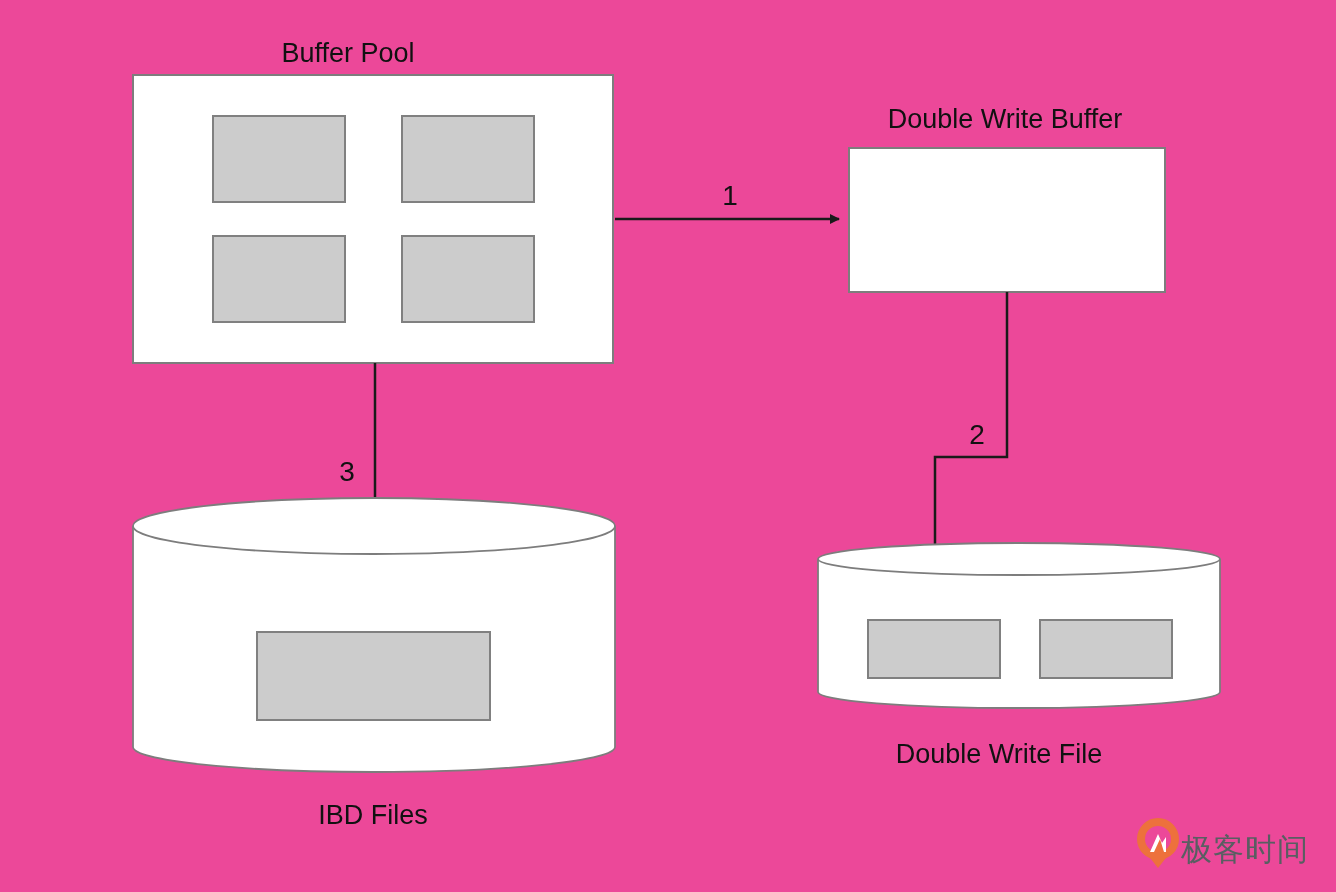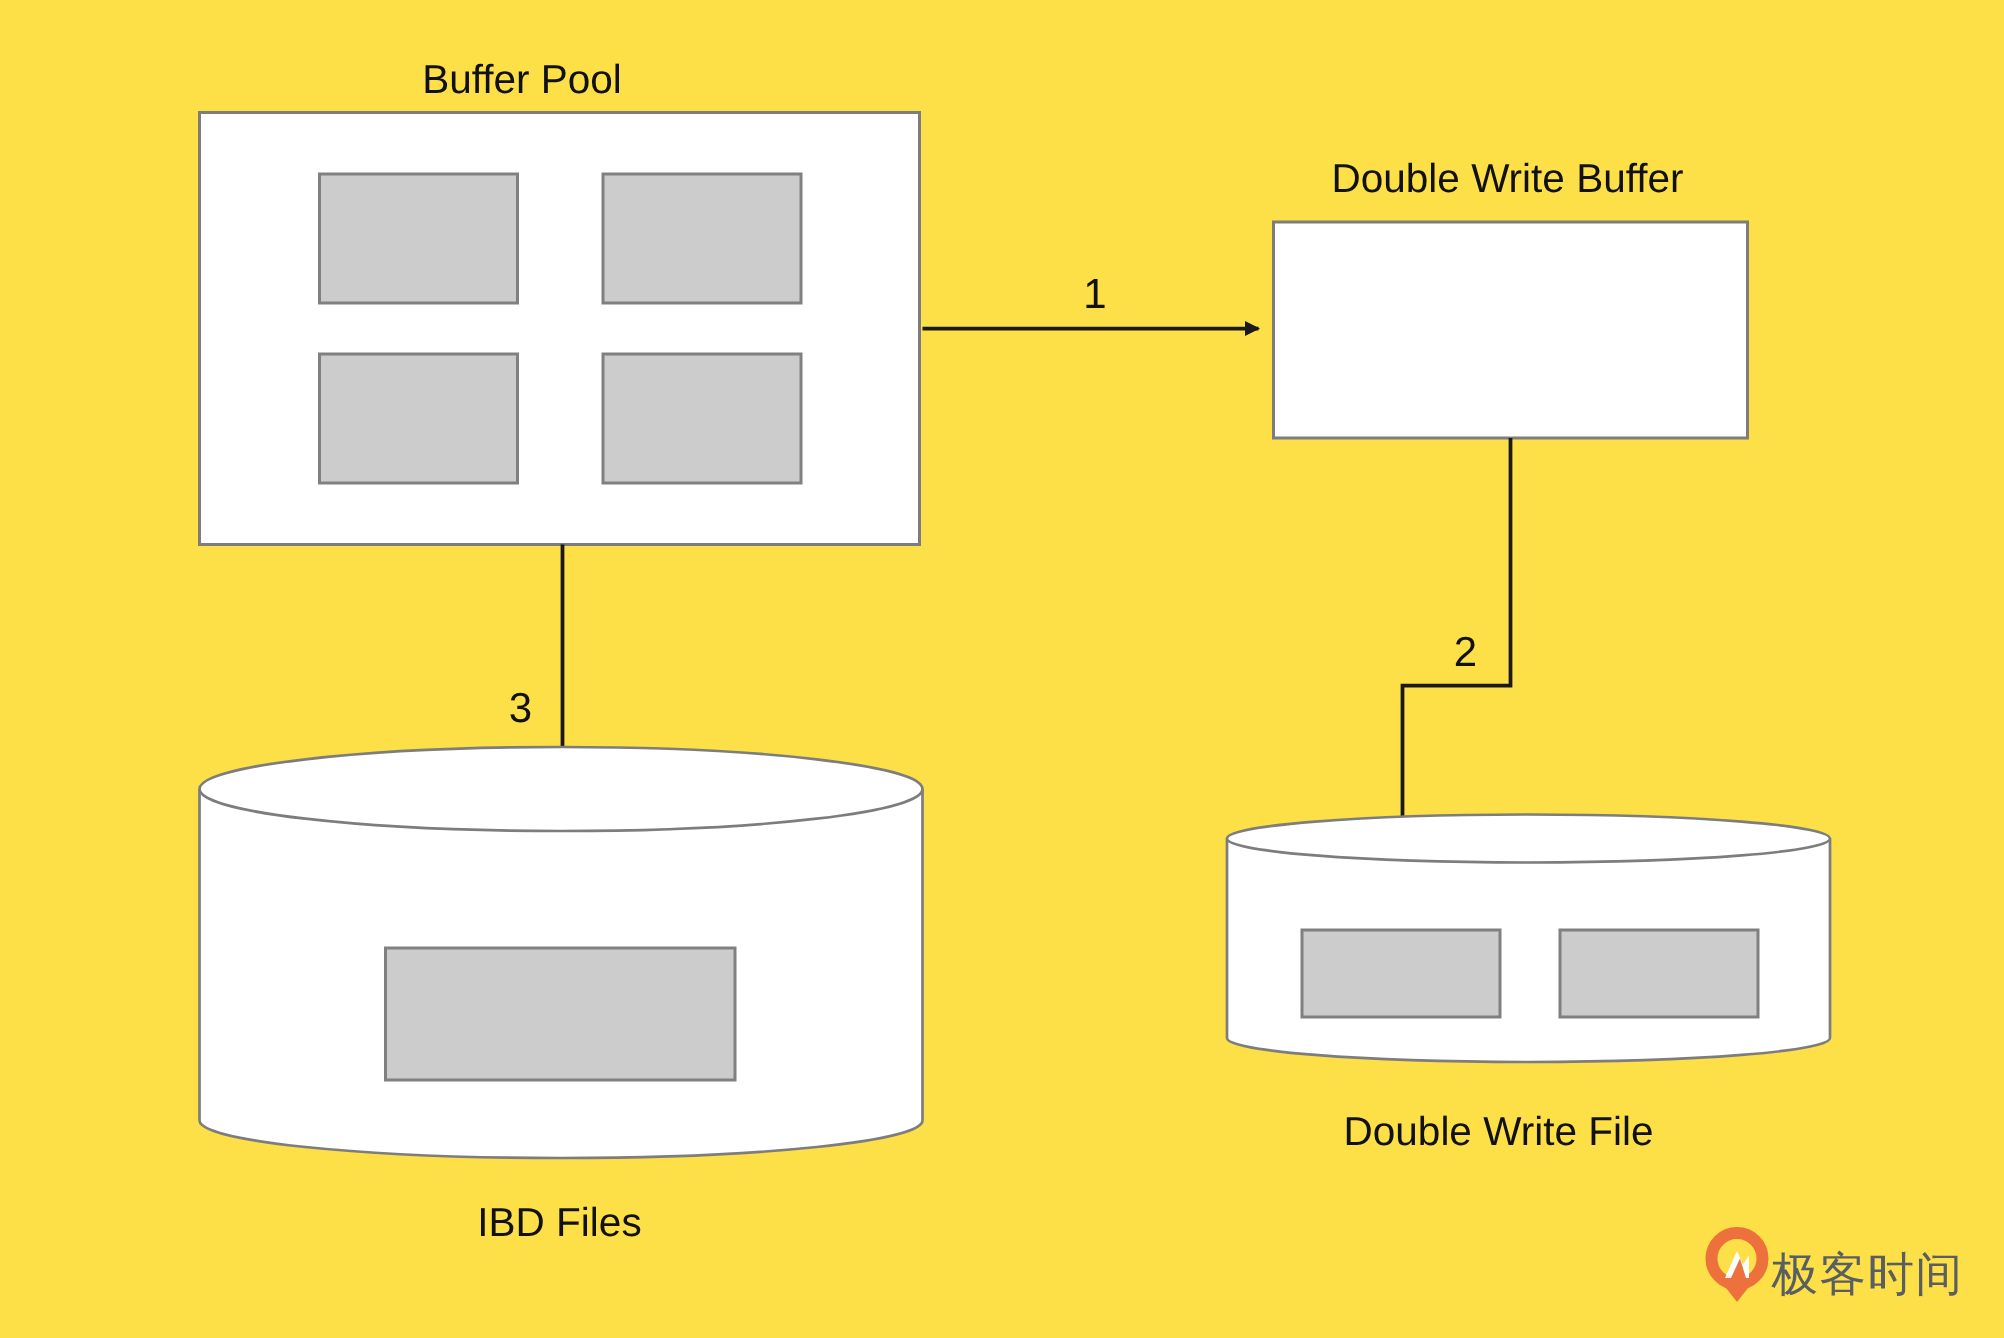--- a/index.html
+++ b/index.html
@@ -4,21 +4,21 @@
 <style>
   html, body {
     margin: 0;
     padding: 0;
     background: #ffffff;
   }
   .stage {
     position: relative;
     width: 1336px;
     height: 892px;
-    background: #fde047;
+    background: #ec4899;
     overflow: hidden;
     font-family: "Liberation Sans", sans-serif;
   }
   svg { display: block; }
   text {
     font-family: "Liberation Sans", sans-serif;
     fill: #111111;
   }
   .node-title { font-size: 27px; }
   .step-label { font-size: 28px; }

